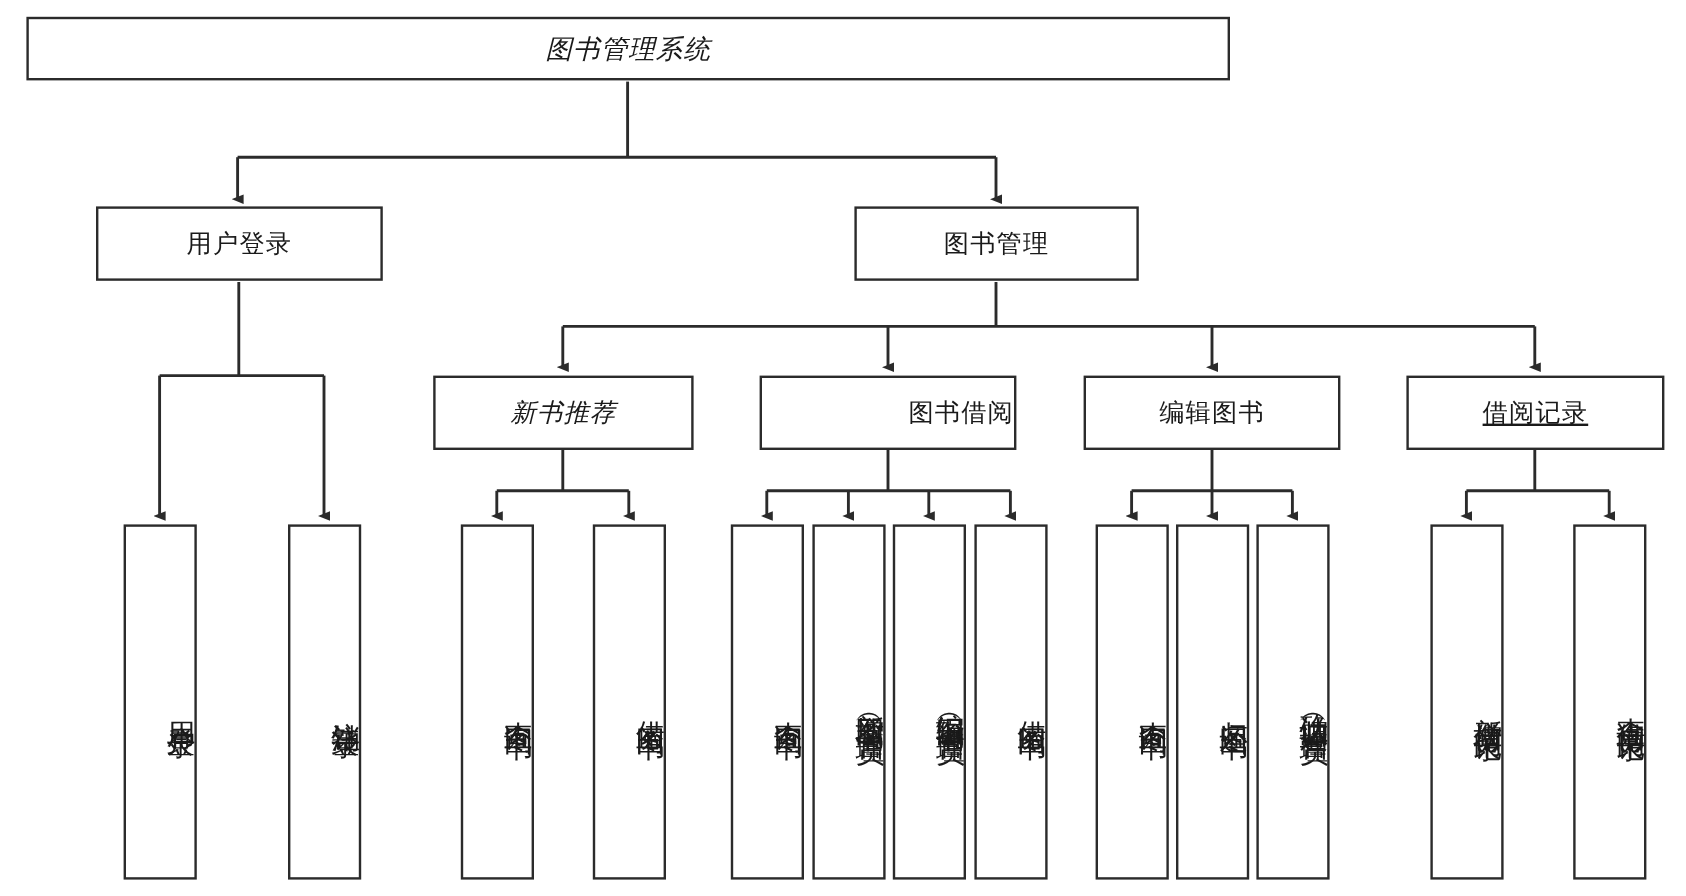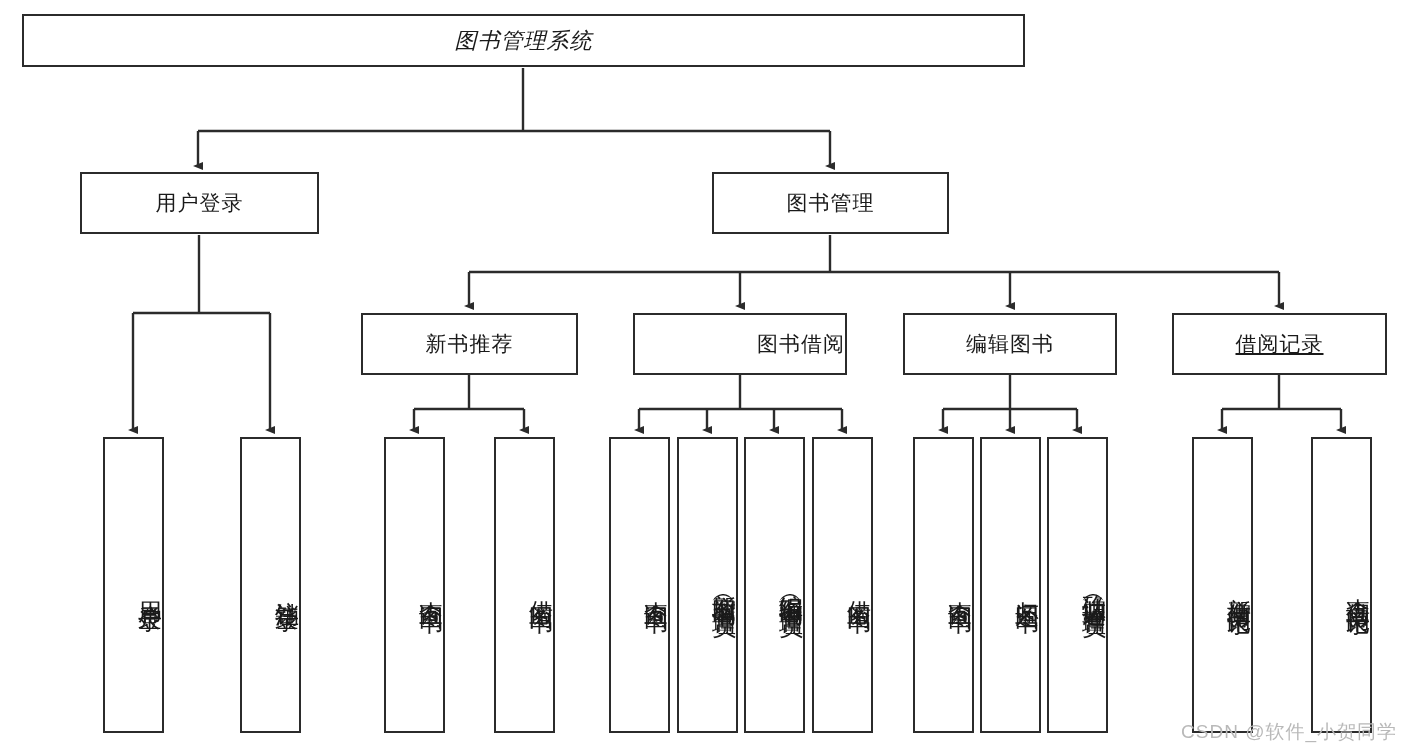--- a/index.html
+++ b/index.html
@@ -112,21 +112,21 @@
     <span>图书管理系统</span>
   </div>
 
   <div class="node h" style="left:80px;top:172px;width:239px;height:62px;">
     <span>用户登录</span>
   </div>
   <div class="node h" style="left:712px;top:172px;width:237px;height:62px;">
     <span>图书管理</span>
   </div>
 
-  <div class="node h" style="left:361px;top:313px;width:217px;height:62px;">
+  <div class="node h" style="left:361px;top:313px;width:217px;height:62px;font-style:italic;">
     <span>新书推荐</span>
   </div>
   <div class="node h" style="left:633px;top:313px;width:214px;height:62px;justify-content:flex-end;">
     <span>图书借阅</span>
   </div>
   <div class="node h" style="left:903px;top:313px;width:214px;height:62px;">
     <span>编辑图书</span>
   </div>
   <div class="node h" style="left:1172px;top:313px;width:215px;height:62px;text-decoration:underline;">
     <span>借阅记录</span>
@@ -169,14 +169,13 @@
     <span>确认归还（管理员）</span>
   </div>
 
   <div class="node v" style="left:1192px;top:437px;width:61px;height:296px;">
     <span>新增借阅记录</span>
   </div>
   <div class="node v" style="left:1311px;top:437px;width:61px;height:296px;">
     <span>查询借阅记录</span>
   </div>
 
-  <div class="watermark">CSDN @软件_小贺同学</div>
 </div>
 
 </body></html>

